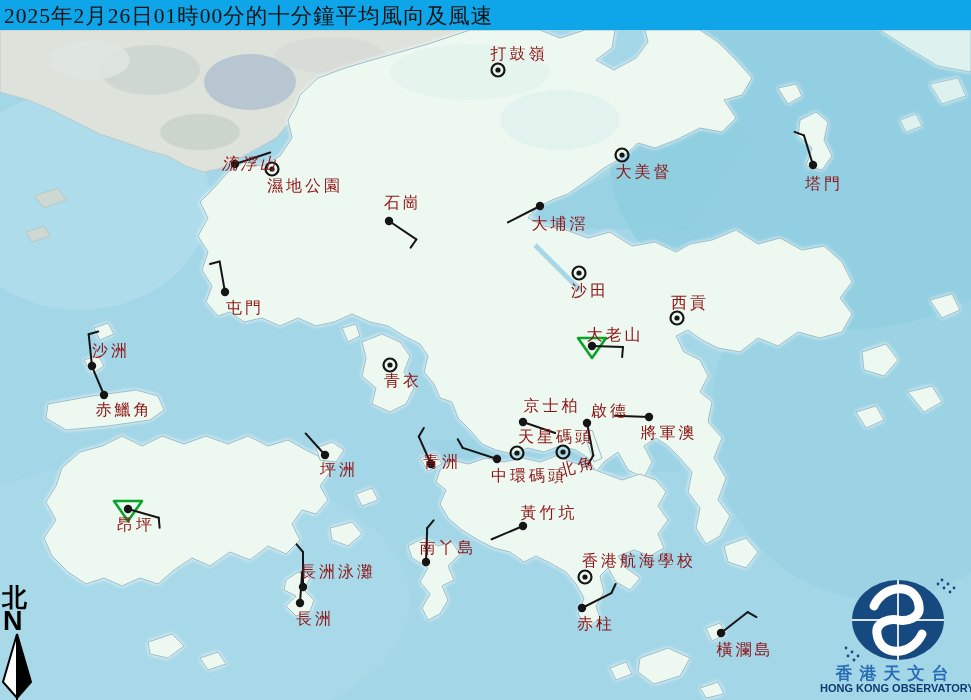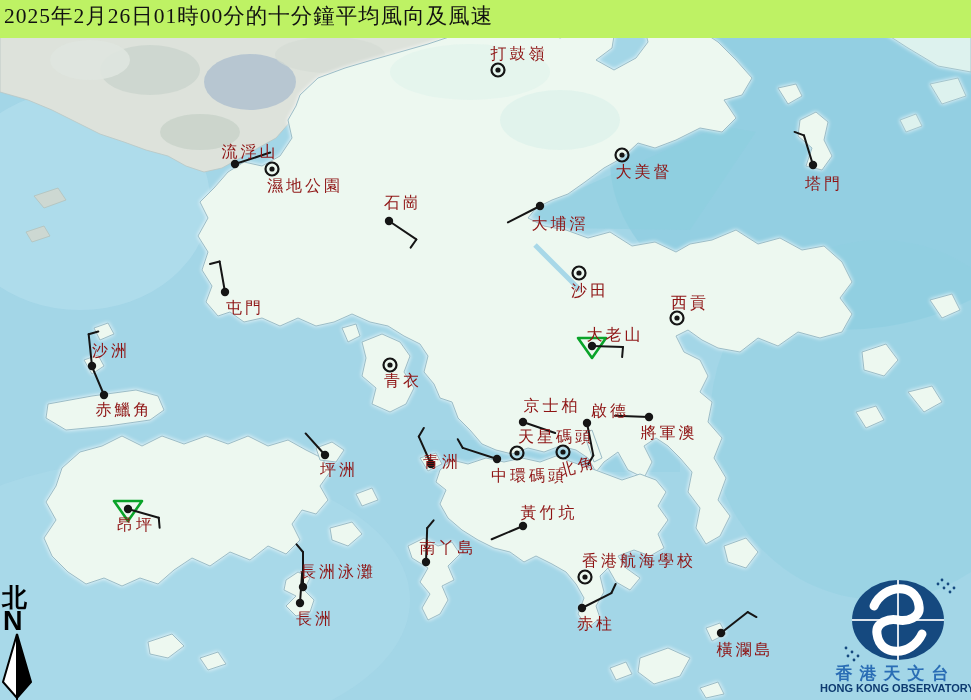--- a/index.html
+++ b/index.html
@@ -1,18 +1,18 @@
 <!DOCTYPE html>
 <html style="--sea: #a3d6e7; --land: #edf8f0; --label: #8e1313; --barb: #151515; --triangle_green: #0aa329; --logo_navy: #0d3a70; --logo_blue: #2a6db5; --title_color: #111111;"><head>
 <meta charset="utf-8">
 <style>
   html,body{margin:0;padding:0;}
   #app{position:relative;width:971px;height:700px;overflow:hidden;background:#a3d6e7;
        font-family:"Liberation Serif","DejaVu Serif",serif;}
-  #titlebar{position:absolute;left:0;top:0;width:971px;height:38px;background:#bef264;z-index:30;}
+  #titlebar{position:absolute;left:0;top:0;width:971px;height:30px;background:#0ea5e9;z-index:30;}
   #titlebar .t{position:absolute;left:4px;top:1px;font-size:21.5px;color:var(--title_color,#111);
        letter-spacing:1px;white-space:nowrap;font-family:"Liberation Serif","DejaVu Serif",serif;}
   svg{display:block;}
   #map-svg,#station-svg{position:absolute;left:0;top:0;}
   #station-svg{z-index:20;pointer-events:none;}
   #station-svg g{pointer-events:auto;cursor:pointer;}
   .land{fill:var(--land,#edf8f0);stroke:#9bbcc6;stroke-width:1;stroke-linejoin:round;}
   .landc{fill:#ddf2ee;stroke:#a3c4cc;stroke-width:1;stroke-linejoin:round;}
   .sz{fill:#dde2db;stroke:#b9c6c4;stroke-width:.8;}
   .szblob{stroke:none;}
@@ -277,21 +277,21 @@
       </g>
       <g>
         <line x1="721" y1="633" x2="747.7923656226285" y2="612.0675098389277" stroke="#151515" stroke-width="2" stroke-linecap="round"></line>
         <line x1="747.7923656226285" y1="612.0675098389277" x2="756.4526196604729" y2="617.0675098389277" stroke="#151515" stroke-width="2" stroke-linecap="round"></line>
         <circle cx="721" cy="633" r="4.2" fill="#151515"></circle>
       </g>
     </svg>
 
   <div id="labels">
       <div class="st-label" style="left: 507px; top: 54px;">打鼓嶺</div>
-      <div class="st-label" style="left: 238px; top: 152px;">流浮山</div>
+      <div class="st-label" style="left: 238px; top: 164px; font-style: italic;">流浮山</div>
       <div class="st-label" style="left: 293px; top: 186px;">濕地公園</div>
       <div class="st-label" style="left: 391px; top: 203px;">石崗</div>
       <div class="st-label" style="left: 632px; top: 172px;">大美督</div>
       <div class="st-label" style="left: 812px; top: 184px;">塔門</div>
       <div class="st-label" style="left: 548px; top: 224px;">大埔滘</div>
       <div class="st-label" style="left: 578px; top: 291px;">沙田</div>
       <div class="st-label" style="left: 233px; top: 308px;">屯門</div>
       <div class="st-label" style="left: 678px; top: 303px;">西貢</div>
       <div class="st-label" style="left: 603px; top: 335px;">大老山</div>
       <div class="st-label" style="left: 99px; top: 351px;">沙洲</div>

